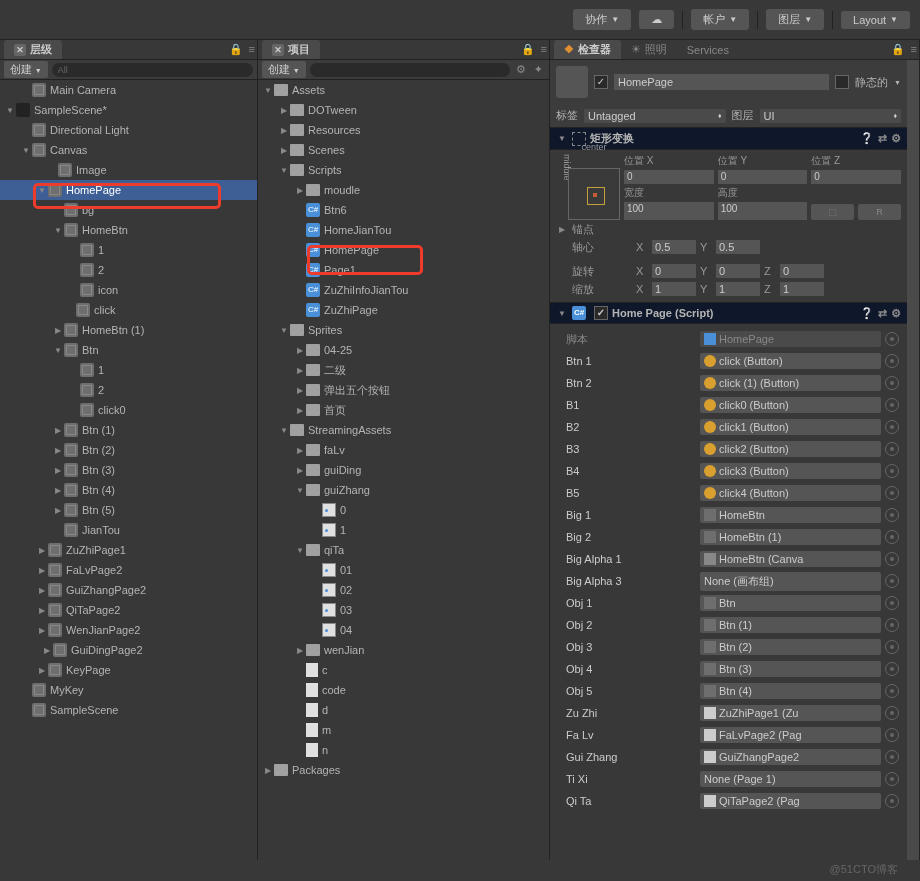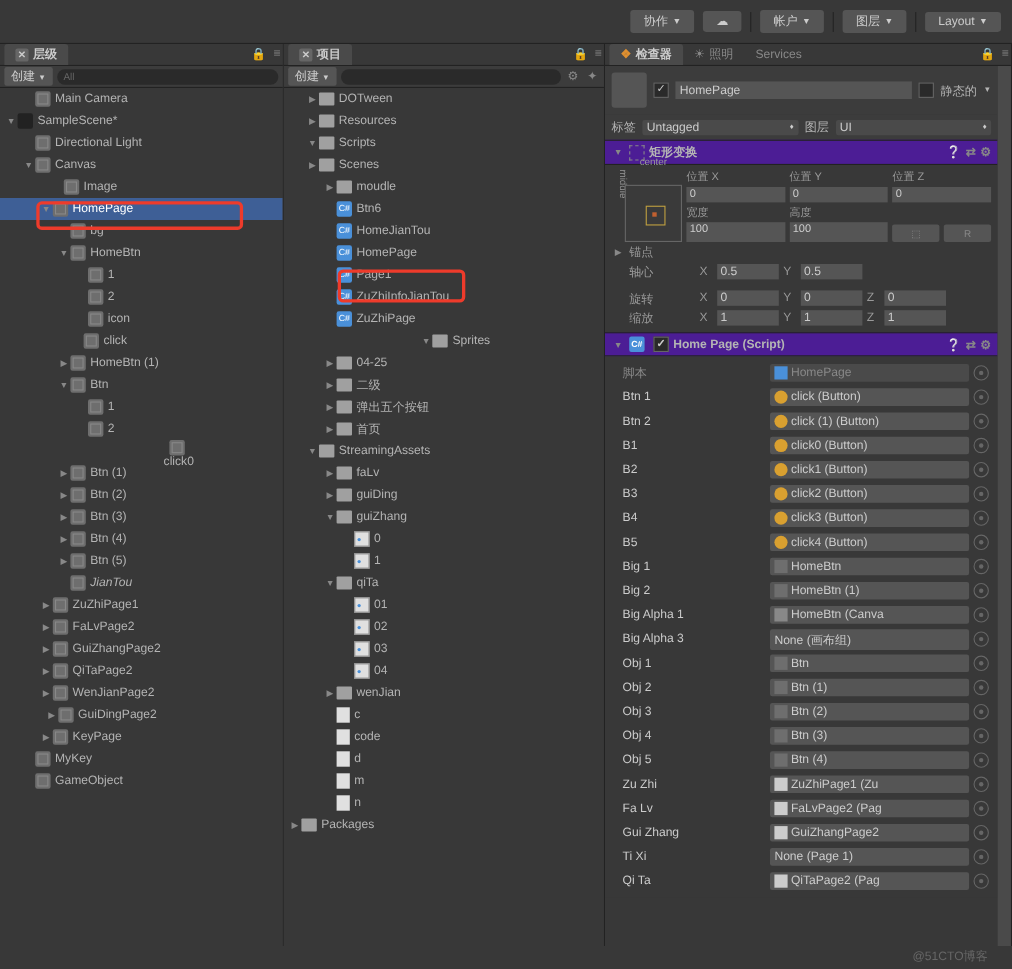--- a/index.html
+++ b/index.html
@@ -36,35 +36,35 @@
 .icon-img::after { content: ""; position: absolute; left: 2px; top: 5px; width: 3px; height: 3px; background: #4a90d9; border-radius: 50%; }
 .icon-txt { width: 12px; height: 14px; background: #e0e0e0; margin-right: 4px; flex-shrink: 0; }
 .redbox { position: absolute; border: 3px solid #ee3b2b; border-radius: 5px; pointer-events: none; }
 .insp-head { padding: 6px; display: flex; align-items: center; gap: 6px; background: #3c3c3c; }
 .insp-head .bigcube { width: 32px; height: 32px; background: #555; border-radius: 3px; }
 .chk { width: 14px; height: 14px; background: #2a2a2a; border: 1px solid #666; display: inline-block; text-align: center; line-height: 12px; font-size: 10px; color: #ccc; }
 .chk.on::after { content: "✓"; }
 .namefield { flex: 1; background: #555; color: #ccc; padding: 2px 4px; }
 .insp-sub { padding: 4px 6px; display: flex; align-items: center; gap: 6px; background: #3c3c3c; }
 .sel-field { background: #4a4a4a; color: #ccc; padding: 1px 4px; flex: 1; display: flex; justify-content: space-between; align-items: center; border-radius: 2px; }
-.comp-header { background: #4c1d95; padding: 3px 6px; display: flex; align-items: center; gap: 4px; font-weight: bold; border-top: 1px solid #222; border-bottom: 1px solid #222; }
+.comp-header { background: #0f172a; padding: 3px 6px; display: flex; align-items: center; gap: 4px; font-weight: bold; border-top: 1px solid #222; border-bottom: 1px solid #222; }
 .comp-body { padding: 4px 6px; background: #383838; }
 .rect-grid { display: flex; gap: 4px; }
 .anchor-box { width: 52px; height: 52px; border: 1px solid #666; position: relative; background: #3a3a3a; flex-shrink: 0; margin-top: 14px; }
 .anchor-box::after { content: ""; position: absolute; left: 18px; top: 18px; width: 16px; height: 16px; border: 1px solid #c0a040; }
 .anchor-box::before { content: ""; position: absolute; left: 24px; top: 24px; width: 4px; height: 4px; background: #c06030; }
 .anchor-lbl-c { position: absolute; top: -12px; width: 52px; text-align: center; font-size: 9px; color: #999; }
 .anchor-lbl-m { position: absolute; left: -6px; top: 0; height: 52px; writing-mode: vertical-rl; font-size: 9px; color: #999; }
 .rect-fields { flex: 1; display: grid; grid-template-columns: 1fr 1fr 1fr; gap: 2px 4px; }
 .rect-lbl { font-size: 10px; color: #999; }
 .rect-val { background: #555; color: #ccc; padding: 1px 3px; font-size: 10px; }
 .proprow { display: flex; align-items: center; height: 18px; gap: 4px; }
 .proprow .lbl { width: 60px; color: #999; }
 .proprow .ax { width: 12px; color: #999; }
-.proprow .fld { width: 56px; background: #555; color: #ccc; padding: 1px 3px; }
+.proprow .fld { width: 44px; background: #555; color: #ccc; padding: 1px 3px; }
 .scriptrow { display: flex; align-items: center; height: 22px; gap: 4px; padding: 0 2px; }
 .scriptrow .lbl { width: 138px; color: #ccc; padding-left: 8px; }
 .objfld { flex: 1; background: #555; color: #ccc; padding: 2px 4px; display: flex; align-items: center; gap: 3px; border-radius: 2px; min-width: 0; overflow: hidden; }
 .objfld .oico { width: 12px; height: 12px; flex-shrink: 0; }
 .objfld .oico.cs { background: #4a90d9; }
 .objfld .oico.btn { background: #d9a030; border-radius: 50%; }
 .objfld .oico.go { background: #6e6e6e; }
 .objfld .oico.grid { background: #888; }
 .objfld .oico.pg { background: #ccc; }
 .objfld .otxt { flex: 1; white-space: nowrap; overflow: hidden; text-overflow: ellipsis; }
@@ -197,21 +197,21 @@
         <div class="row" style="padding-left: 68px;">
           <span class="fold none"></span>
           <span class="icon-cube"></span>
           <span>1</span>
         </div>
         <div class="row" style="padding-left: 68px;">
           <span class="fold none"></span>
           <span class="icon-cube"></span>
           <span>2</span>
         </div>
-        <div class="row" style="padding-left: 68px; flex-direction: column;">
+        <div class="row" style="padding-left: 68px;">
           <span class="fold none"></span>
           <span class="icon-cube"></span>
           <span>click0</span>
         </div>
         <div class="row" style="padding-left: 52px;">
           <span class="fold closed"></span>
           <span class="icon-cube"></span>
           <span>Btn (1)</span>
         </div>
         <div class="row" style="padding-left: 52px;">
@@ -227,21 +227,21 @@
         <div class="row" style="padding-left: 52px;">
           <span class="fold closed"></span>
           <span class="icon-cube"></span>
           <span>Btn (4)</span>
         </div>
         <div class="row" style="padding-left: 52px;">
           <span class="fold closed"></span>
           <span class="icon-cube"></span>
           <span>Btn (5)</span>
         </div>
-        <div class="row" style="padding-left: 52px; font-style: italic;">
+        <div class="row" style="padding-left: 52px;">
           <span class="fold none"></span>
           <span class="icon-cube"></span>
           <span>JianTou</span>
         </div>
         <div class="row" style="padding-left: 36px;">
           <span class="fold closed"></span>
           <span class="icon-cube"></span>
           <span>ZuZhiPage1</span>
         </div>
         <div class="row" style="padding-left: 36px;">
@@ -275,21 +275,21 @@
           <span>KeyPage</span>
         </div>
         <div class="row" style="padding-left: 20px;">
           <span class="fold none"></span>
           <span class="icon-cube"></span>
           <span>MyKey</span>
         </div>
         <div class="row" style="padding-left: 20px;">
           <span class="fold none"></span>
           <span class="icon-cube"></span>
-          <span>GameObject</span>
+          <span>SampleScene</span>
         </div>
       </div>
   </div>
 
   <div class="panel proj">
     <div class="tabbar">
       <div class="tab">
           <span class="x">✕</span>
           <span>项目</span>
         </div>
@@ -298,39 +298,44 @@
           <span class="menu-icon">≡</span>
         </div>
     </div>
     <div class="toolbar">
       <div class="createbtn"><span>创建</span> <span style="font-size:7px">▼</span></div>
       <div class="search"></div>
       <span class="menu-icon">⚙</span>
       <span class="menu-icon">✦</span>
     </div>
     <div class="tree" id="proj-tree">
+        <div class="row" style="padding-left: 4px;">
+          <span class="fold open"></span>
+          <span class="icon-folder"></span>
+          <span>Assets</span>
+        </div>
         <div class="row" style="padding-left: 20px;">
           <span class="fold closed"></span>
           <span class="icon-folder"></span>
           <span>DOTween</span>
         </div>
         <div class="row" style="padding-left: 20px;">
           <span class="fold closed"></span>
           <span class="icon-folder"></span>
           <span>Resources</span>
         </div>
         <div class="row" style="padding-left: 20px;">
+          <span class="fold closed"></span>
+          <span class="icon-folder"></span>
+          <span>Scenes</span>
+        </div>
+        <div class="row" style="padding-left: 20px;">
           <span class="fold open"></span>
           <span class="icon-folder"></span>
           <span>Scripts</span>
-        </div>
-        <div class="row" style="padding-left: 20px;">
-          <span class="fold closed"></span>
-          <span class="icon-folder"></span>
-          <span>Scenes</span>
         </div>
         <div class="row" style="padding-left: 36px;">
           <span class="fold closed"></span>
           <span class="icon-folder"></span>
           <span>moudle</span>
         </div>
         <div class="row" style="padding-left: 36px;">
           <span class="fold none"></span>
           <span class="icon-cs">C#</span>
           <span>Btn6</span>
@@ -353,21 +358,21 @@
         <div class="row" style="padding-left: 36px;">
           <span class="fold none"></span>
           <span class="icon-cs">C#</span>
           <span>ZuZhiInfoJianTou</span>
         </div>
         <div class="row" style="padding-left: 36px;">
           <span class="fold none"></span>
           <span class="icon-cs">C#</span>
           <span>ZuZhiPage</span>
         </div>
-        <div class="row" style="padding-left: 20px; justify-content: center;">
+        <div class="row" style="padding-left: 20px;">
           <span class="fold open"></span>
           <span class="icon-folder"></span>
           <span>Sprites</span>
         </div>
         <div class="row" style="padding-left: 36px;">
           <span class="fold closed"></span>
           <span class="icon-folder"></span>
           <span>04-25</span>
         </div>
         <div class="row" style="padding-left: 36px;">

